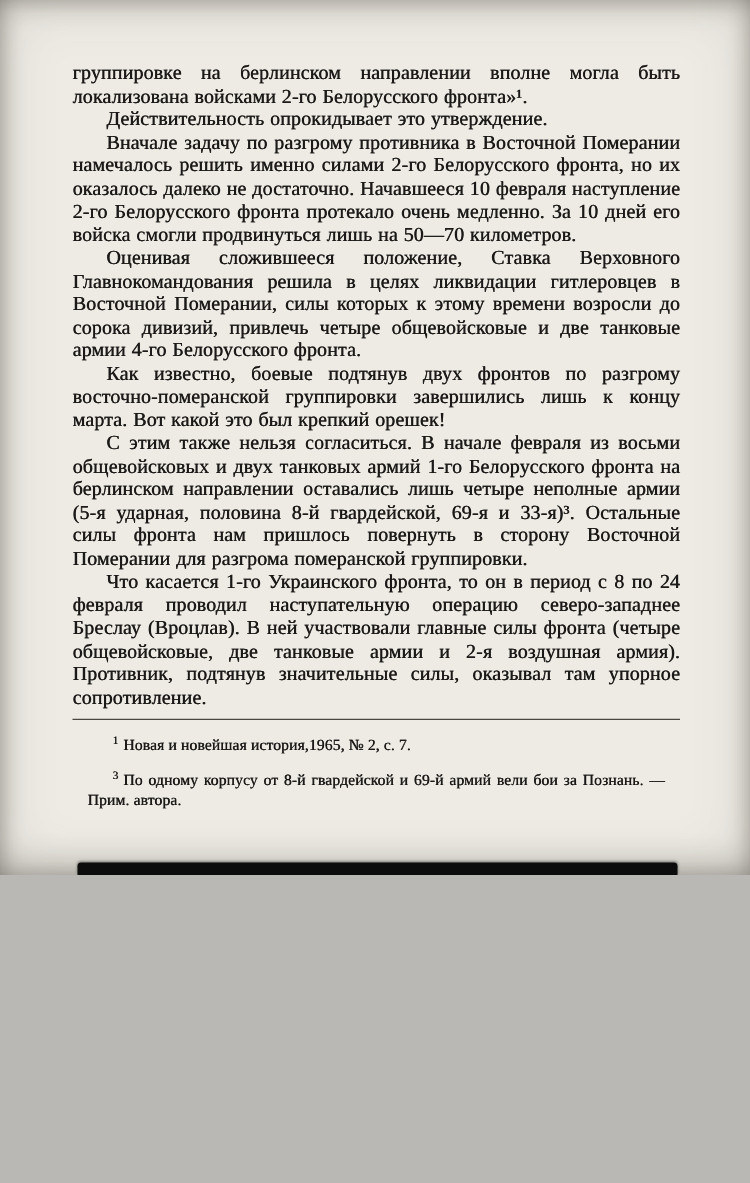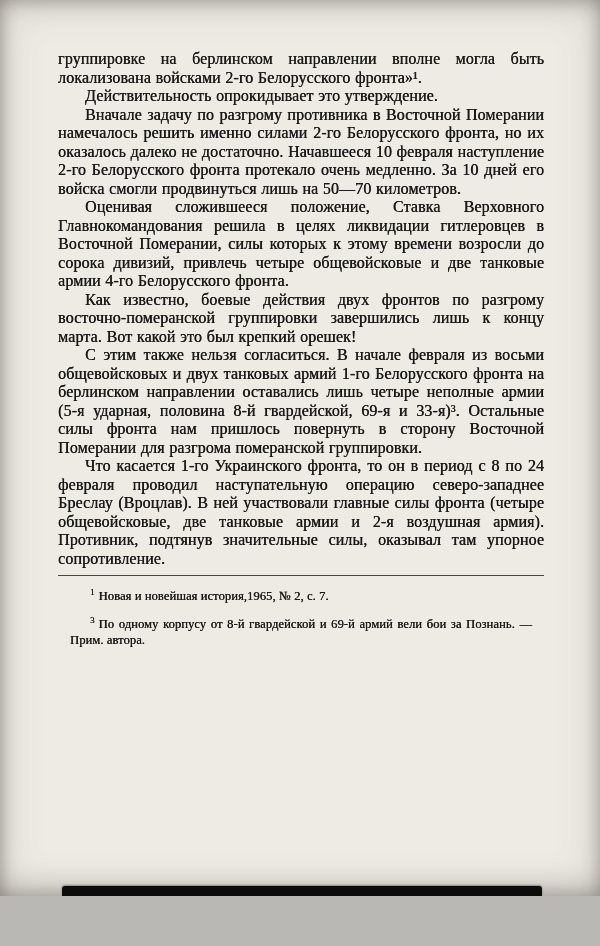--- a/index.html
+++ b/index.html
@@ -9,21 +9,21 @@
     height: 946px;
     overflow: hidden;
   }
   body {
     background: #b9b8b4;
     font-family: "Liberation Serif", "DejaVu Serif", serif;
   }
   .scan {
     position: relative;
     width: 600px;
-    height: 896px;
+    height: 700px;
     background: #edebe4;
     box-shadow:
       inset 0 0 46px rgba(90,85,75,0.18),
       inset 10px 0 18px -8px rgba(60,55,45,0.28),
       inset -10px 0 18px -8px rgba(60,55,45,0.22),
       inset 0 14px 20px -10px rgba(60,55,45,0.25),
       inset 0 -18px 26px -12px rgba(60,55,45,0.30);
     overflow: hidden;
   }
   .text-block {
@@ -93,21 +93,21 @@
 <body>
 
 <div class="scan">
 
   <div class="text-block">
 
     <p class="para continuation">группировке на берлинском направлении вполне могла быть локализована войсками 2-го Белорусского фронта»¹.</p>
     <p class="para">Действительность опрокидывает это утверждение.</p>
     <p class="para">Вначале задачу по разгрому противника в Восточной Померании намечалось решить именно силами 2-го Белорусского фронта, но их оказалось далеко не достаточно. Начавшееся 10 февраля наступление 2-го Белорусского фронта протекало очень медленно. За 10 дней его войска смогли продвинуться лишь на 50—70 километров.</p>
     <p class="para">Оценивая сложившееся положение, Ставка Верховного Главнокомандования решила в целях ликвидации гитлеровцев в Восточной Померании, силы которых к этому времени возросли до сорока дивизий, привлечь четыре общевойсковые и две танковые армии 4-го Белорусского фронта.</p>
-    <p class="para">Как известно, боевые действия двух фронтов по разгрому восточно-померанской группировки завершились лишь к концу марта. Вот какой это был крепкий орешек!</p>
+    <p class="para">Как известно, боевые подтянув двух фронтов по разгрому восточно-померанской группировки завершились лишь к концу марта. Вот какой это был крепкий орешек!</p>
     <p class="para">С этим также нельзя согласиться. В начале февраля из восьми общевойсковых и двух танковых армий 1-го Белорусского фронта на берлинском направлении оставались лишь четыре неполные армии (5-я ударная, половина 8-й гвардейской, 69-я и 33-я)³. Остальные силы фронта нам пришлось повернуть в сторону Восточной Померании для разгрома померанской группировки.</p>
     <p class="para">Что касается 1-го Украинского фронта, то он в период с 8 по 24 февраля проводил наступательную операцию северо-западнее Бреслау (Вроцлав). В ней участвовали главные силы фронта (четыре общевойсковые, две танковые армии и 2-я воздушная армия). Противник, подтянув значительные силы, оказывал там упорное сопротивление.</p>
 
     <div class="footnotes">
       <div class="footnote-rule"></div>
 
       <p class="footnote">
         <span class="fn-marker">1</span><span class="fn-text">Новая и новейшая история,1965, № 2, с. 7.</span>
       </p>
 

